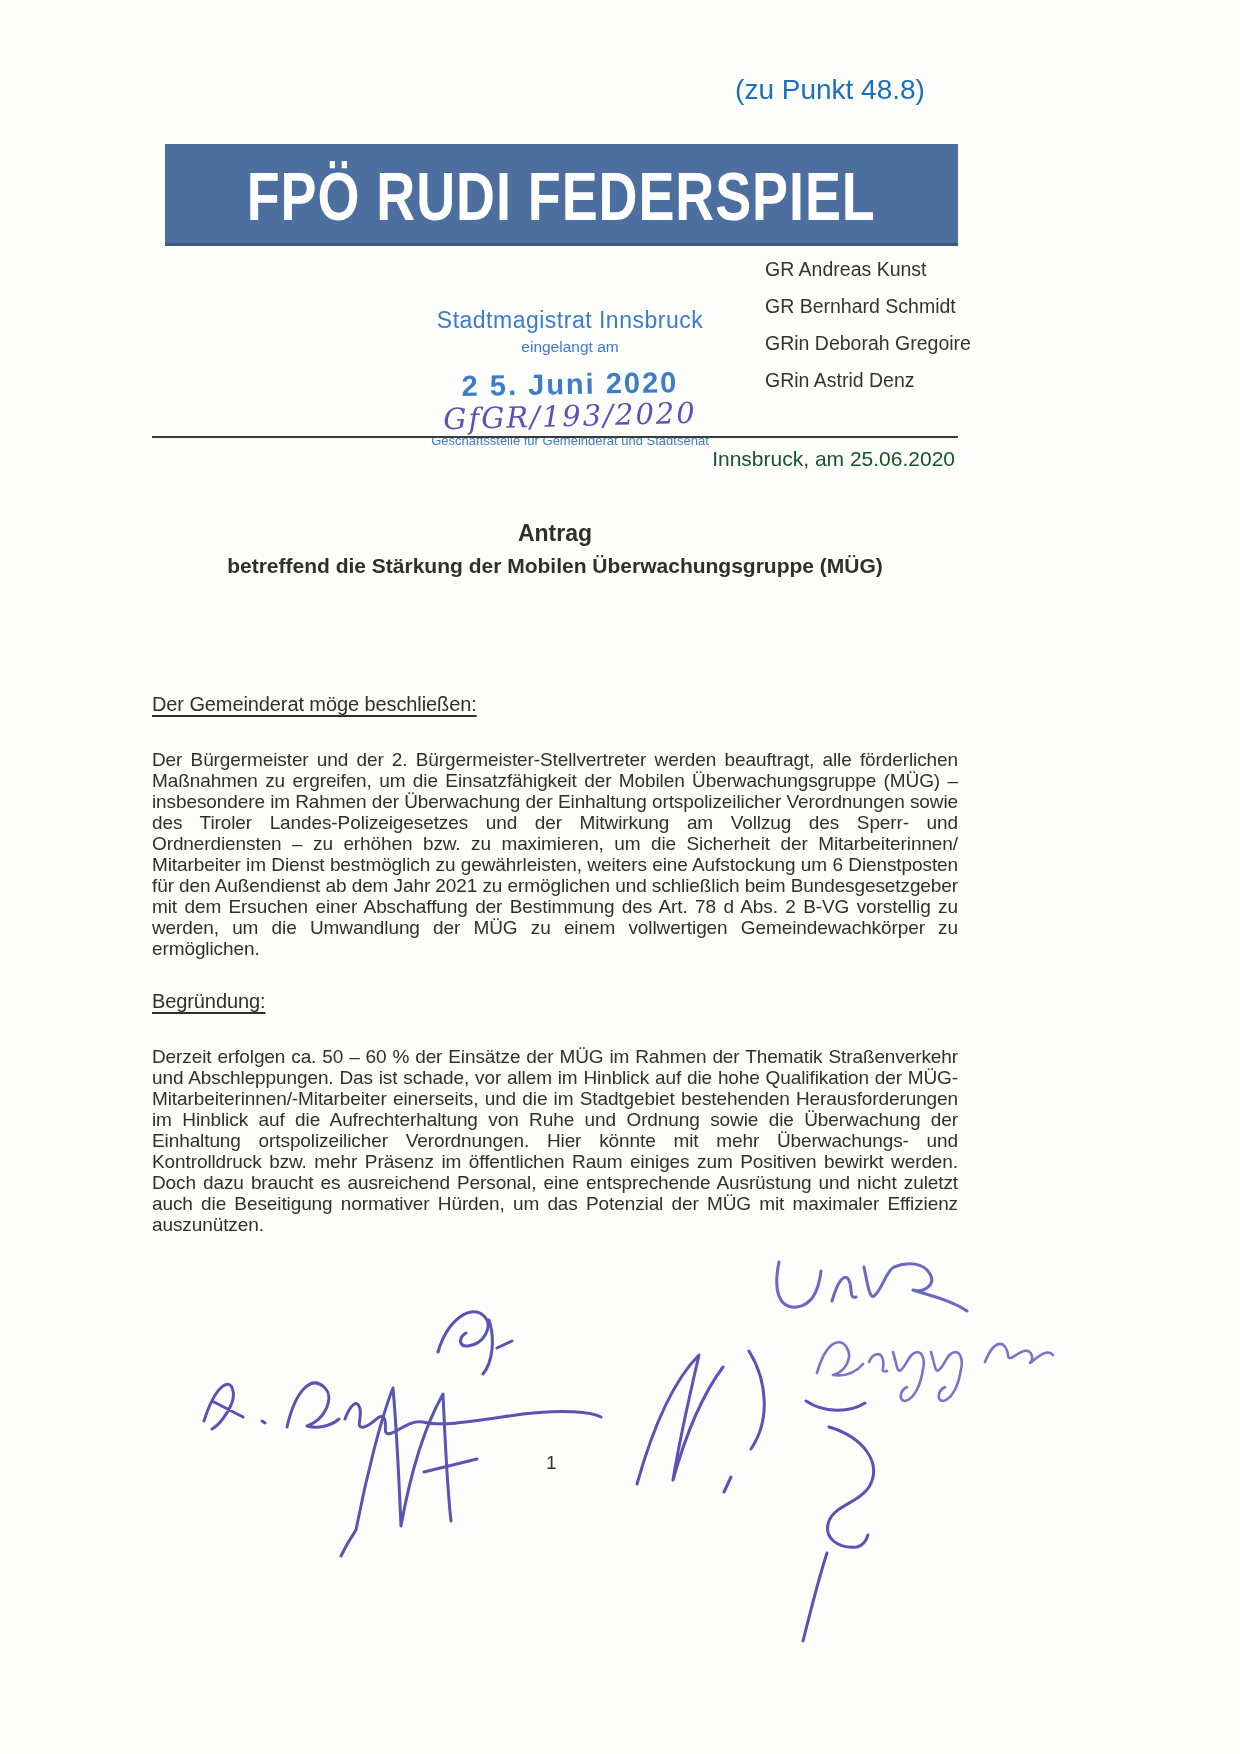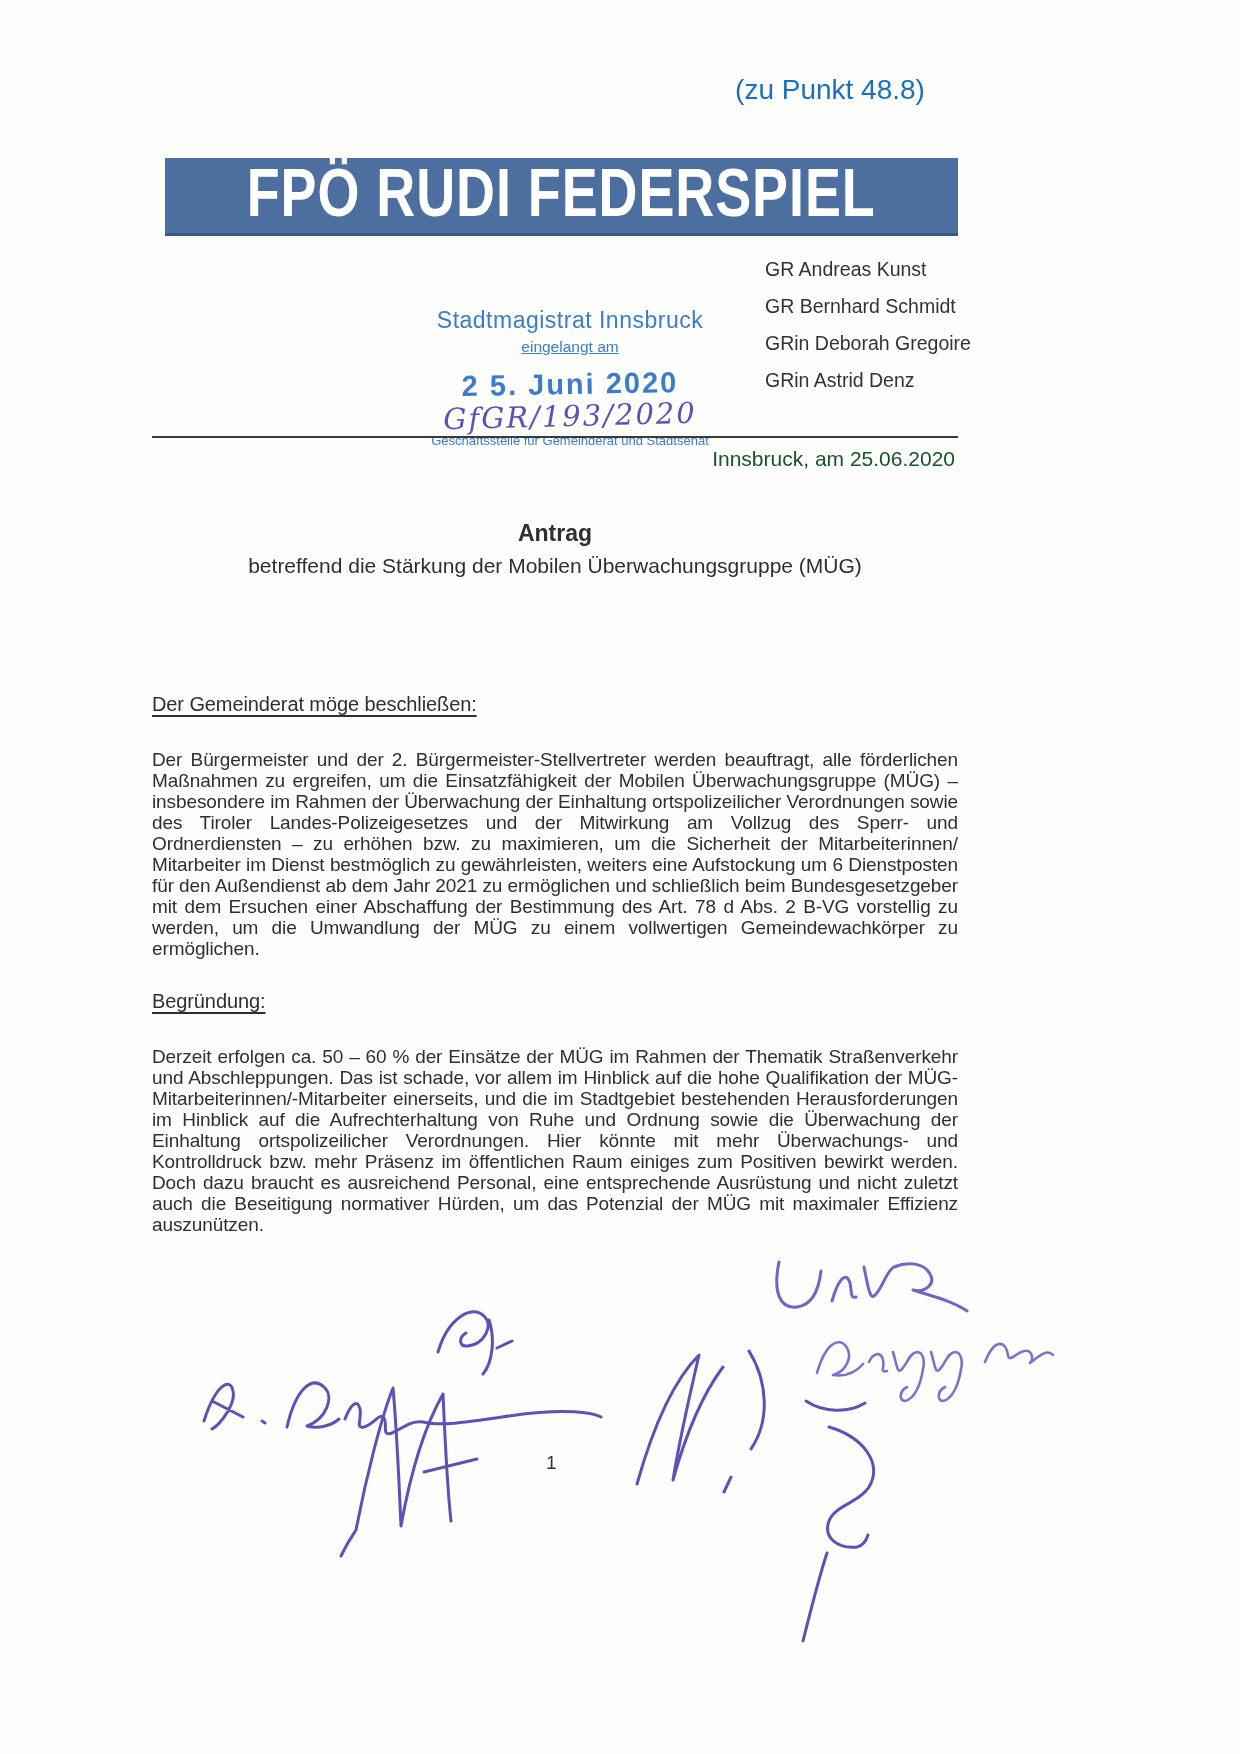--- a/index.html
+++ b/index.html
@@ -11,40 +11,40 @@
     font-family:"Liberation Sans", sans-serif;
     color:var(--body_text,#2f2f2f);
     overflow:hidden;
   }
   .ref-note{
     position:absolute;left:620px;top:74px;width:420px;
     text-align:center;font-size:28px;
     color:var(--accent_blue,#1b6fbe);
   }
   .banner{
-    position:absolute;left:165px;top:158px;width:793px;height:78px;
+    position:absolute;left:165px;top:144px;width:793px;height:102px;
     background:var(--banner_bg,#4c6f9f);
-    display:flex;align-items:flex-start;justify-content:center;
+    display:flex;align-items:center;justify-content:center;
     box-shadow:inset 0 -3px 0 rgba(30,50,80,.35);
   }
   .banner-text{
     color:var(--banner_text,#ffffff);
     font-weight:bold;font-size:58px;white-space:nowrap;
     transform:scale(.93,1.18);letter-spacing:1px;
   }
   .names{position:absolute;font-size:19.5px;color:#333;}
   .names-left{left:155px;top:258px;}
   .names-right{left:765px;top:258px;}
   .name-row{height:37px;line-height:22px;}
   .stamp{
     position:absolute;left:405px;top:276px;width:330px;
     text-align:center;color:var(--stamp_blue,#3d7cc9);margin-top:31px;
   }
   .stamp-org{font-size:23px;letter-spacing:.5px;}
-  .stamp-received{font-size:15.5px;margin-top:4px;text-decoration:underline;}
+  .stamp-received{font-size:15.5px;margin-top:4px;}
   .stamp-date{
     font-size:29px;font-weight:bold;margin-top:12px;
     letter-spacing:2px;transform:rotate(-1deg);
   }
   .stamp-ref{
     font-family:"DejaVu Serif", serif;font-style:italic;
     font-size:29px;color:var(--ink_violet,#5a52b5);
     letter-spacing:2px;margin-top:-2px;transform:rotate(-1.5deg);
     white-space:nowrap;
   }
@@ -54,21 +54,21 @@
     border-top:2px solid #3a3a3a;
   }
   .dateline{
     position:absolute;right:285px;top:447px;
     font-size:21px;color:#14532d;
   }
   .title-block{
     position:absolute;left:152px;top:520px;width:806px;text-align:center;
   }
   .title-main{font-size:23px;font-weight:bold;}
-  .title-sub{font-size:21px;font-weight:normal;margin-top:7px;}
+  .title-sub{font-size:21px;font-weight:bold;margin-top:7px;}
   .content{
     position:absolute;left:152px;top:693px;width:806px;
     font-size:19px;letter-spacing:-.1px;
   }
   .section-heading{
     font-size:20px;text-decoration:underline;
     text-underline-offset:4px;margin:0 0 33px 0;
   }
   .para{
     text-align:justify;line-height:21px;margin:0 0 31px 0;

